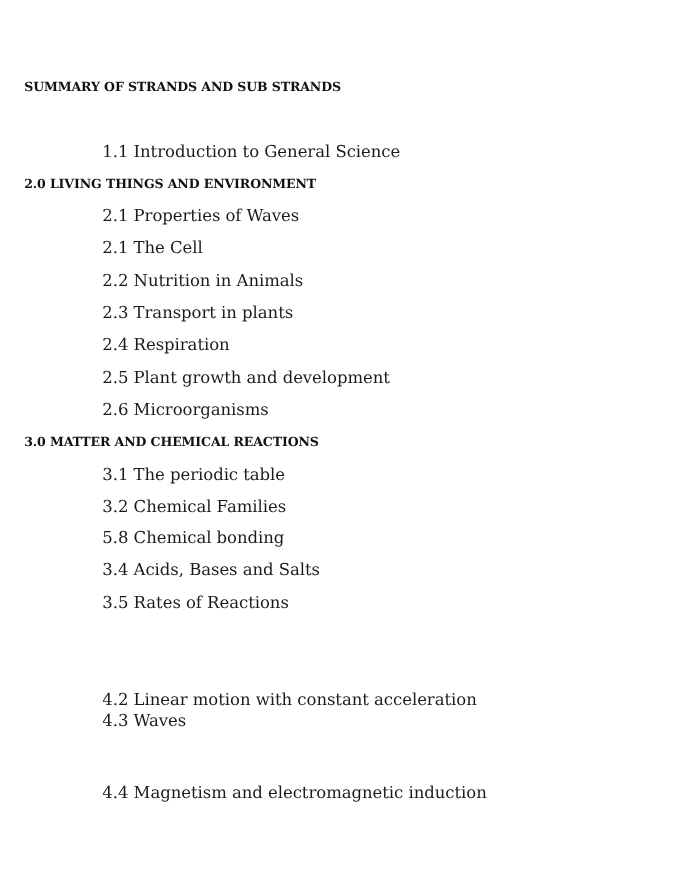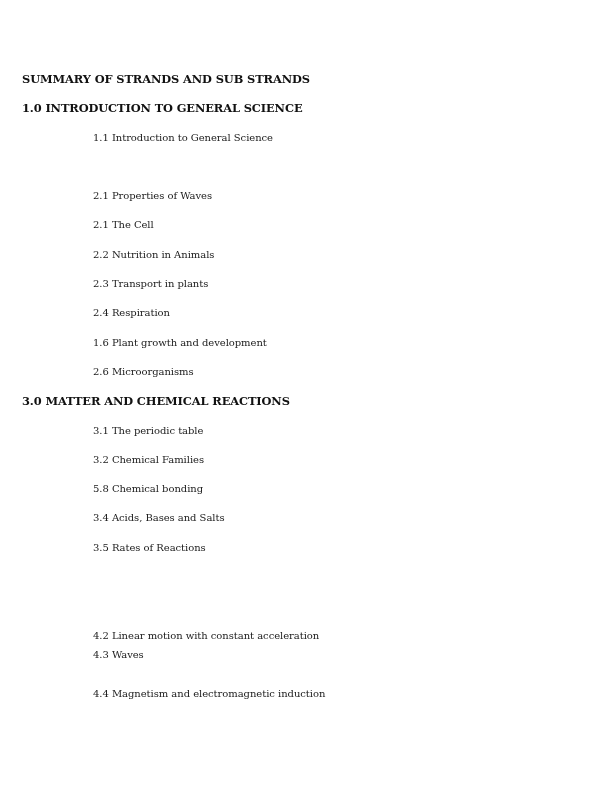--- a/index.html
+++ b/index.html
@@ -1,42 +1,42 @@
 <!DOCTYPE html>
 <html><head>
 <meta charset="utf-8">
 <style>
   html, body { margin: 0; padding: 0; background: #ffffff; }
   body { width: 612px; height: 792px; position: relative; overflow: hidden;
          font-family: "DejaVu Serif", "Liberation Serif", serif; color: #111111; }
   .page { position: absolute; left: 0; top: 0; width: 612px; height: 620px; }
   .line { position: absolute; white-space: nowrap; line-height: 16px; }
   .title, .strand { left: 22px; font-weight: bold; font-size: 11.4px; letter-spacing: -0.1px; }
-  .sub { left: 93px; font-size: 10px; letter-spacing: -0.05px; color: #1a1a1a; }
+  .sub { left: 93px; font-size: 15px; letter-spacing: -0.05px; color: #1a1a1a; }
 </style>
 </head>
 <body>
 
 <div class="page">
   <div class="line title" style="top:71px">SUMMARY OF STRANDS AND SUB STRANDS</div>
 
-  <div class="line strand" style="top:100px">1.0 INTRODUCTION TO GENERAL SCIENCE</div>
   <div class="line sub" style="top:130px">1.1 Introduction to General Science</div>
 
+  <div class="line strand" style="top:159px">2.0 LIVING THINGS AND ENVIRONMENT</div>
   <div class="line sub" style="top:188px">2.1 Properties of Waves</div>
   <div class="line sub" style="top:217px">2.1 The Cell</div>
   <div class="line sub" style="top:247px">2.2 Nutrition in Animals</div>
   <div class="line sub" style="top:276px">2.3 Transport in plants</div>
   <div class="line sub" style="top:305px">2.4 Respiration</div>
-  <div class="line sub" style="top:335px">1.6 Plant growth and development</div>
+  <div class="line sub" style="top:335px">2.5 Plant growth and development</div>
   <div class="line sub" style="top:364px">2.6 Microorganisms</div>
 
   <div class="line strand" style="top:393px">3.0 MATTER AND CHEMICAL REACTIONS</div>
   <div class="line sub" style="top:423px">3.1 The periodic table</div>
   <div class="line sub" style="top:452px">3.2 Chemical Families</div>
   <div class="line sub" style="top:481px">5.8 Chemical bonding</div>
   <div class="line sub" style="top:510px">3.4 Acids, Bases and Salts</div>
   <div class="line sub" style="top:540px">3.5 Rates of Reactions</div>
 
   <div class="line sub" style="top:628px">4.2 Linear motion with constant acceleration</div>
   <div class="line sub" style="top:647px">4.3 Waves</div>
-  <div class="line sub" style="top:686px">4.4 Magnetism and electromagnetic induction</div>
+  <div class="line sub" style="top:712px">4.4 Magnetism and electromagnetic induction</div>
 </div>
 
 </body></html>

